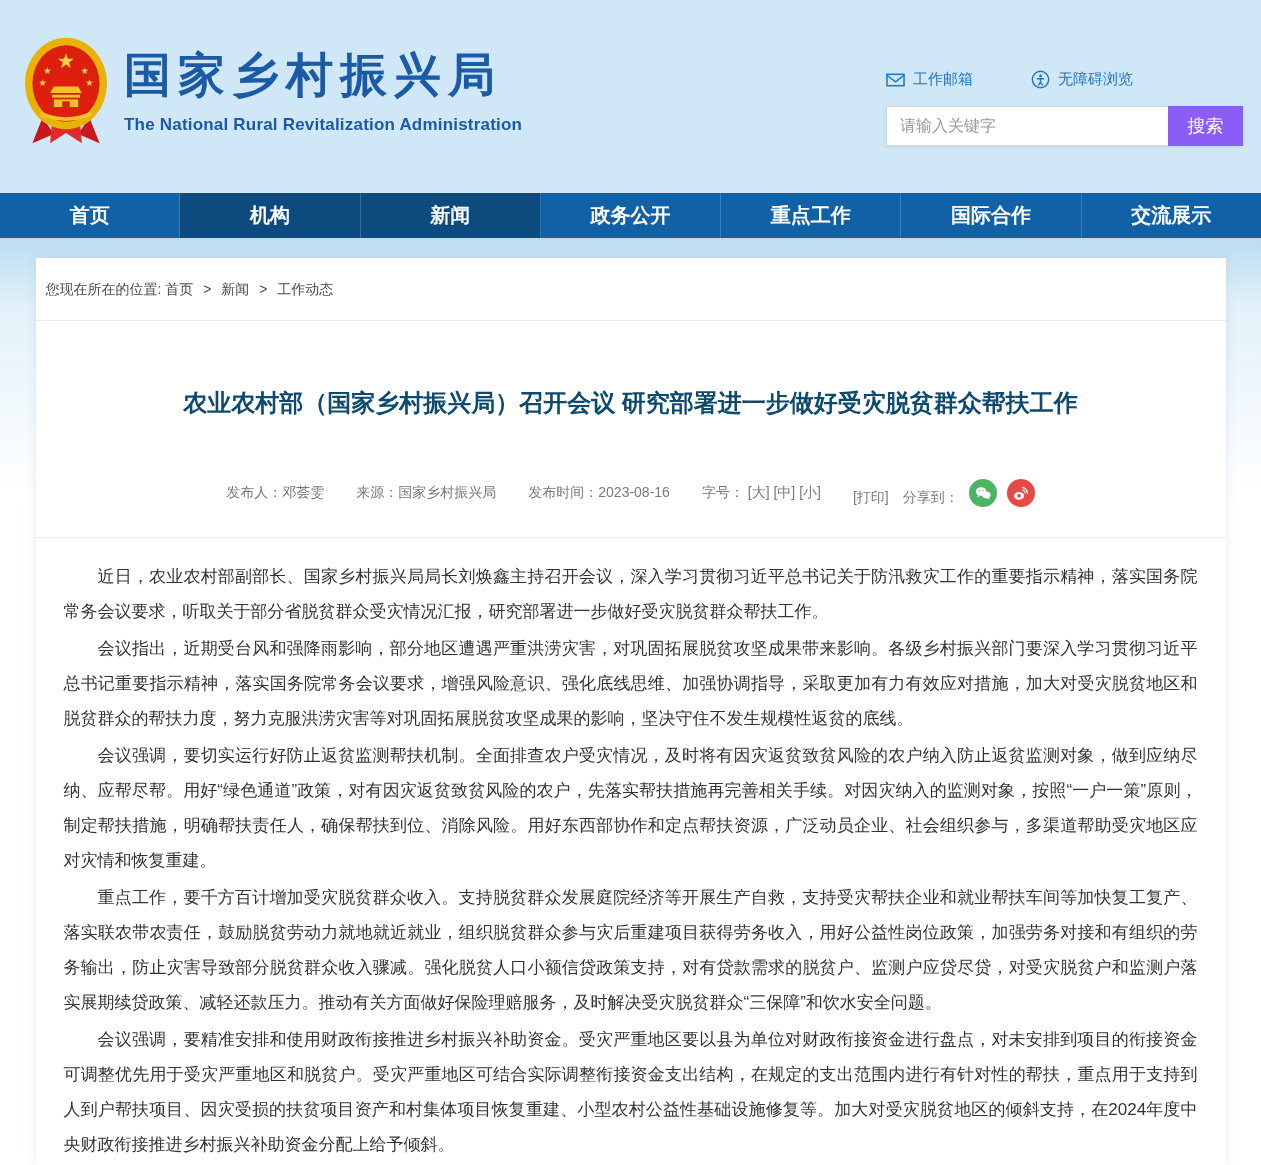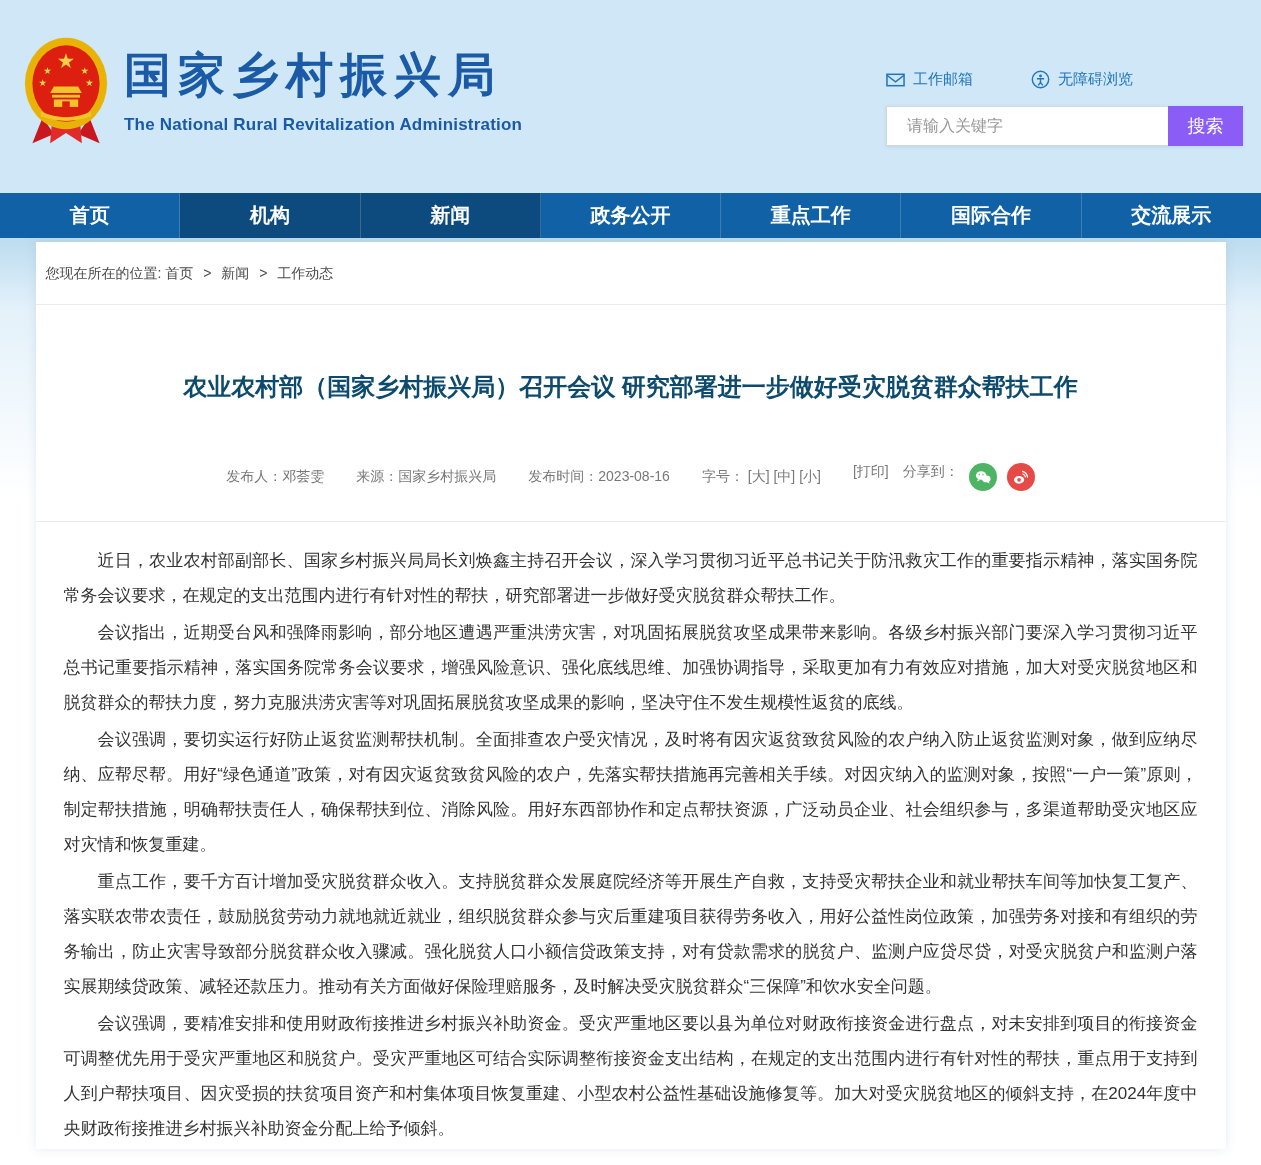--- a/index.html
+++ b/index.html
@@ -26,21 +26,21 @@
   .brand-title { font-size:47px; font-weight:bold; letter-spacing:7px; margin-top:10px; }
   .brand-sub { font-size:17px; font-weight:bold; margin-top:8px; letter-spacing:.2px; }
 
   .header-right { position:absolute; right:18px; top:70px; width:357px; }
   .quick-links { display:flex; align-items:center; gap:58px; }
   .quick-link { display:flex; align-items:center; gap:8px; color:#2176bd; font-size:15px; cursor:pointer; text-decoration:none; }
   .quick-link svg { display:block; }
   .search-row { margin-top:17px; display:flex; height:40px; box-shadow:0 1px 3px rgba(100,140,180,.18); }
   .search-input {
     flex:1; border:1px solid #d6d6d6; border-right:none; background:#fff;
-    padding:0 20px; font-size:16px; color:#0f172a; outline:none;
+    padding:0 13px; font-size:16px; color:#0f172a; outline:none;
     font-family:"Liberation Sans","DejaVu Sans",sans-serif;
   }
   .search-input::placeholder { color:#999; }
   .search-btn {
     width:75px; background:#8b5cf6; color:#fff; font-size:18px; border:none;
     cursor:pointer; font-family:"Liberation Sans","DejaVu Sans",sans-serif;
   }
 
   
   .main-nav { height:45px; background:#1061a5; display:flex; }
@@ -49,21 +49,21 @@
     color:#fff; font-size:20px; font-weight:bold; text-decoration:none;
     border-right:1px solid rgba(255,255,255,.18); cursor:pointer;
   }
   .nav-item:last-child { border-right:none; }
   .nav-item.dark { background:#0d4b7f; }
 
   
   .content-bg {
     height:927px;
     background:linear-gradient(180deg,#bcdcef 0%,#e3f1fa 70px,#ffffff 260px);
-    padding-top:4px;
+    padding-top:20px;
   }
   .card {
     width:1190px; height:907px; margin:0 auto; background:#fff;
     box-shadow:0 0 10px rgba(110,150,185,.18); overflow:hidden;
   }
   .breadcrumb {
     padding:23px 10px 21px; border-bottom:1px solid #ececec;
     font-size:14px; color:#4a4a4a;
   }
   .breadcrumb a { color:#4a4a4a; text-decoration:none; cursor:pointer; }
@@ -71,21 +71,21 @@
 
   .article-title {
     margin:56px auto 0; width:930px; text-align:center;
     font-size:24px; font-weight:600; color:#0c4a6e; line-height:52px;
   }
   .meta {
     margin-top:50px; display:flex; justify-content:center; align-items:center;
     gap:32px; font-size:14px; color:#787878; white-space:nowrap;
   }
   .meta .clickable { cursor:pointer; }
-  .share-group { display:flex; align-items:flex-start; gap:10px; }
+  .share-group { display:flex; align-items:flex-end; gap:10px; }
   .share-circle {
     width:28px; height:28px; border-radius:50%; display:flex;
     align-items:center; justify-content:center; cursor:pointer;
   }
   .share-circle svg { display:block; }
   .wechat-bg { background:#4db463; }
   .weibo-bg { background:#e64a47; }
   .meta-divider { margin-top:30px; border-bottom:1px solid #ececec; }
 
   .article-body { padding:21px 28px 0; }
@@ -203,21 +203,21 @@
               <path d="M15 3 A 9.5 9.5 0 0 1 21.8 11" stroke="#fff" stroke-width="1.9" fill="none" stroke-linecap="round"></path>
               <path d="M15.3 6.8 A 5.2 5.2 0 0 1 18.9 11" stroke="#fff" stroke-width="1.7" fill="none" stroke-linecap="round"></path>
             </svg>
           </span>
         </span>
       </div>
 
       <div class="meta-divider"></div>
 
       <div class="article-body">
-        <p>近日，农业农村部副部长、国家乡村振兴局局长刘焕鑫主持召开会议，深入学习贯彻习近平总书记关于防汛救灾工作的重要指示精神，落实国务院常务会议要求，在规定的支出范围内进行有针对性的帮扶，研究部署进一步做好受灾脱贫群众帮扶工作。</p>
+        <p>近日，农业农村部副部长、国家乡村振兴局局长刘焕鑫主持召开会议，深入学习贯彻习近平总书记关于防汛救灾工作的重要指示精神，落实国务院常务会议要求，听取关于部分省脱贫群众受灾情况汇报，研究部署进一步做好受灾脱贫群众帮扶工作。</p>
         <p>会议指出，近期受台风和强降雨影响，部分地区遭遇严重洪涝灾害，对巩固拓展脱贫攻坚成果带来影响。各级乡村振兴部门要深入学习贯彻习近平总书记重要指示精神，落实国务院常务会议要求，增强风险意识、强化底线思维、加强协调指导，采取更加有力有效应对措施，加大对受灾脱贫地区和脱贫群众的帮扶力度，努力克服洪涝灾害等对巩固拓展脱贫攻坚成果的影响，坚决守住不发生规模性返贫的底线。</p>
         <p>会议强调，要切实运行好防止返贫监测帮扶机制。全面排查农户受灾情况，及时将有因灾返贫致贫风险的农户纳入防止返贫监测对象，做到应纳尽纳、应帮尽帮。用好“绿色通道”政策，对有因灾返贫致贫风险的农户，先落实帮扶措施再完善相关手续。对因灾纳入的监测对象，按照“一户一策”原则，制定帮扶措施，明确帮扶责任人，确保帮扶到位、消除风险。用好东西部协作和定点帮扶资源，广泛动员企业、社会组织参与，多渠道帮助受灾地区应对灾情和恢复重建。</p>
         <p>重点工作，要千方百计增加受灾脱贫群众收入。支持脱贫群众发展庭院经济等开展生产自救，支持受灾帮扶企业和就业帮扶车间等加快复工复产、落实联农带农责任，鼓励脱贫劳动力就地就近就业，组织脱贫群众参与灾后重建项目获得劳务收入，用好公益性岗位政策，加强劳务对接和有组织的劳务输出，防止灾害导致部分脱贫群众收入骤减。强化脱贫人口小额信贷政策支持，对有贷款需求的脱贫户、监测户应贷尽贷，对受灾脱贫户和监测户落实展期续贷政策、减轻还款压力。推动有关方面做好保险理赔服务，及时解决受灾脱贫群众“三保障”和饮水安全问题。</p>
         <p>会议强调，要精准安排和使用财政衔接推进乡村振兴补助资金。受灾严重地区要以县为单位对财政衔接资金进行盘点，对未安排到项目的衔接资金可调整优先用于受灾严重地区和脱贫户。受灾严重地区可结合实际调整衔接资金支出结构，在规定的支出范围内进行有针对性的帮扶，重点用于支持到人到户帮扶项目、因灾受损的扶贫项目资产和村集体项目恢复重建、小型农村公益性基础设施修复等。加大对受灾脱贫地区的倾斜支持，在2024年度中央财政衔接推进乡村振兴补助资金分配上给予倾斜。</p>
       </div>
 
     </div>
   </div>
 </div>
 

